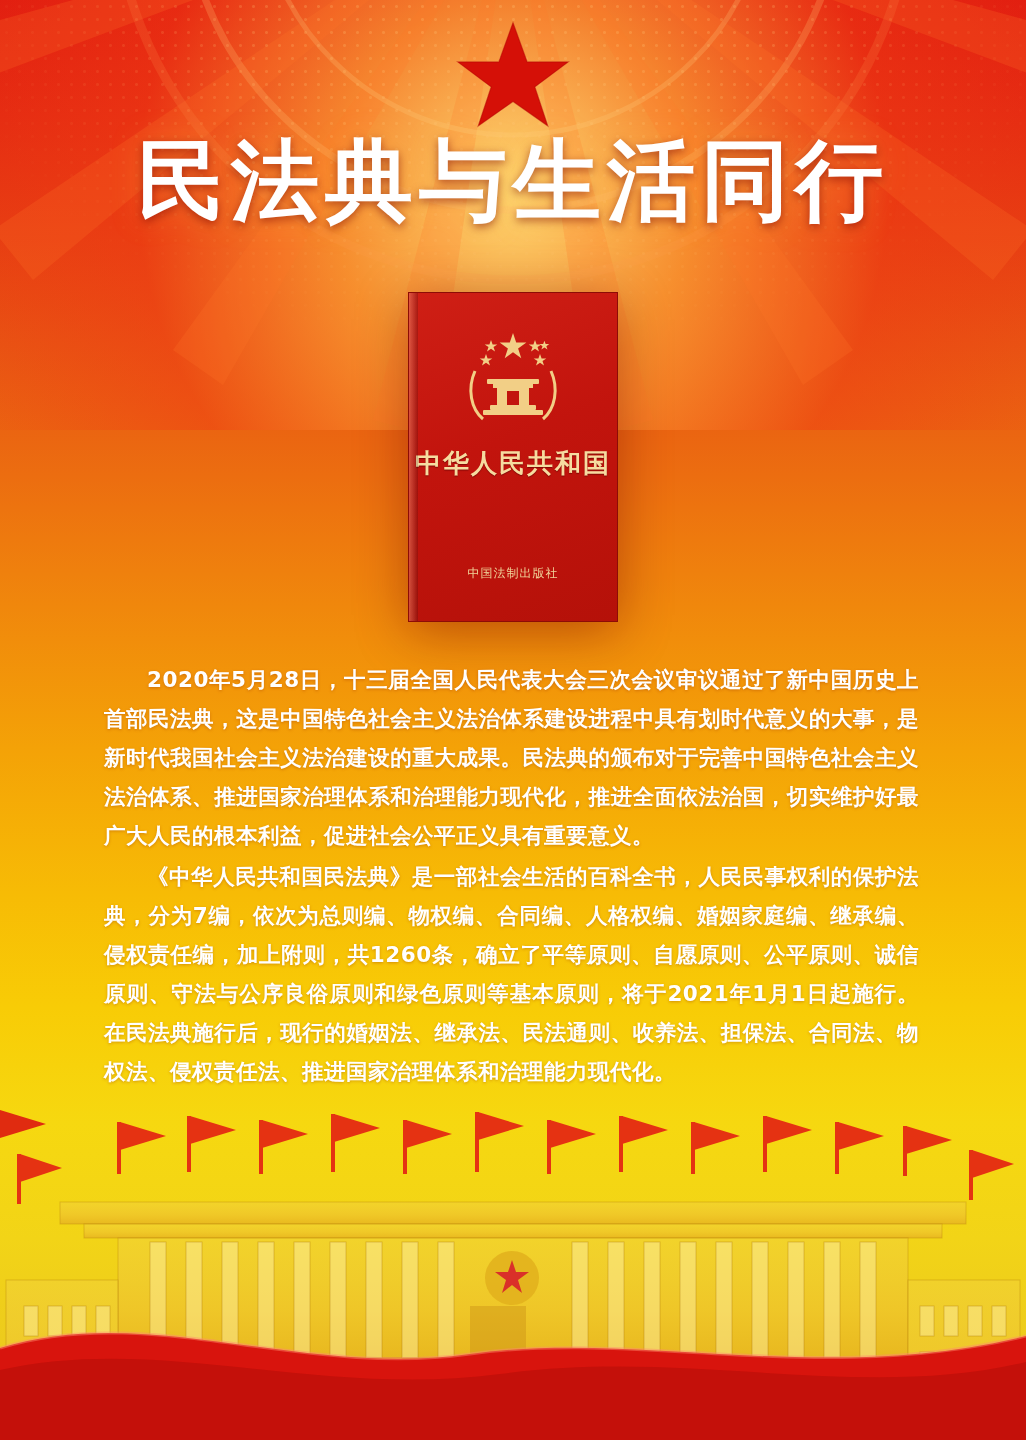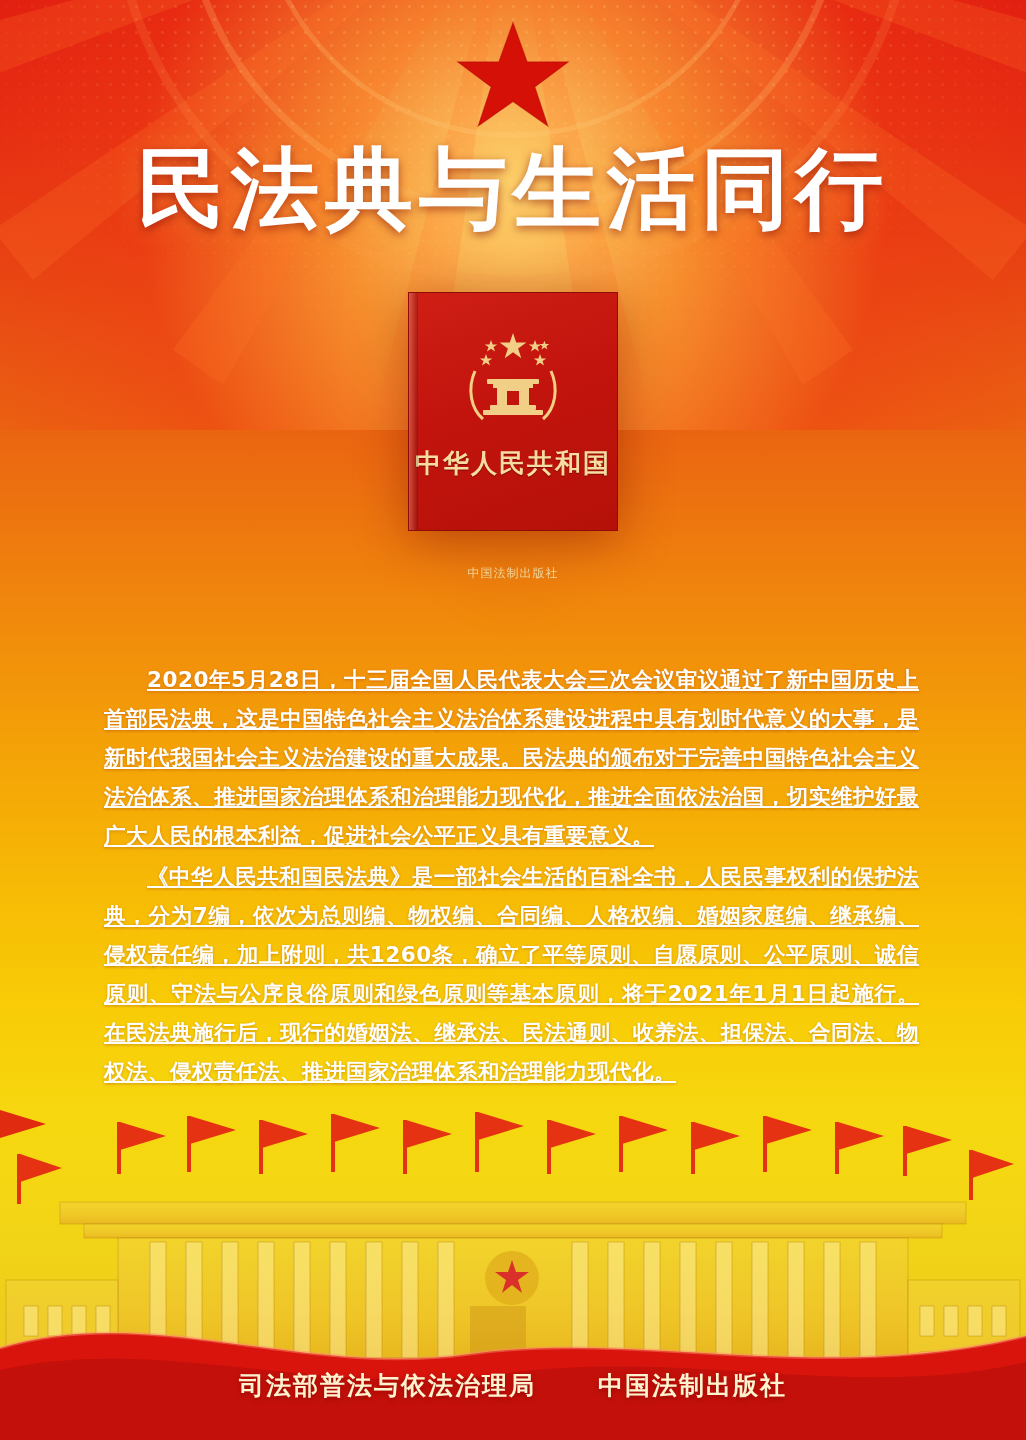--- a/index.html
+++ b/index.html
@@ -70,21 +70,21 @@
     position: absolute;
     left: 50%;
     top: 18px;
     transform: translateX(-50%);
     pointer-events: none;
   }
 
   
   .title {
     position: absolute;
-    top: 130px;
+    top: 122px;
     left: 0;
     width: 100%;
     text-align: center;
     font-size: 88px;
     letter-spacing: 6px;
     font-weight: bold;
     color: #ffffff;
     text-shadow: 0 3px 10px rgba(120,0,0,.55), 0 0 30px rgba(255,170,60,.45);
     font-family: "DejaVu Sans", "Liberation Sans", sans-serif;
   }
@@ -95,21 +95,21 @@
     top: 292px;
     left: 50%;
     transform: translateX(-50%);
     width: 210px;
     height: 330px;
     filter: drop-shadow(0 10px 26px rgba(120,10,0,.45));
   }
   .book {
     position: relative;
     width: 210px;
-    height: 239px;
+    height: 330px;
     background: linear-gradient(160deg, #cf1f15 0%, #c2140d 45%, #b51109 100%);
     border: 1px solid #8d0c06;
     box-sizing: border-box;
   }
   .book::after {
     content: "";
     position: absolute;
     left: 0; top: 0; bottom: 0;
     width: 9px;
     background: linear-gradient(90deg, rgba(255,190,150,.35), rgba(0,0,0,.18));
@@ -152,21 +152,21 @@
     width: 828px;
     color: #ffffff;
     font-size: 21.5px;
     line-height: 39px;
     font-weight: bold;
     letter-spacing: .5px;
     text-align: justify;
     font-family: "DejaVu Sans", "Liberation Sans", sans-serif;
     text-shadow: 0 1px 3px rgba(150,40,0,.35);
   }
-  .body-text p { margin: 0 13px 2px 0; text-indent: 2em; text-decoration: underline; }
+  .body-text p { margin: 0 13px 2px 0; text-indent: 2em; }
 
   
   .building {
     position: absolute;
     left: 0;
     bottom: 0;
     width: 1026px;
     height: 330px;
     pointer-events: none;
   }
@@ -367,17 +367,14 @@
     </g>
     <rect x="470" y="196" width="56" height="54" fill="rgba(200,140,20,.40)"></rect>
   </svg>
 
   <svg class="ribbon" viewBox="0 0 1026 150" preserveAspectRatio="none">
     <path d="M0,58 C150,12 300,88 470,64 C640,40 820,96 1026,46 L1026,150 L0,150 Z" fill="#d8140d"></path>
     <path d="M0,80 C160,44 320,108 500,84 C690,58 860,112 1026,72 L1026,150 L0,150 Z" fill="#c4100a"></path>
     <path d="M0,58 C150,12 300,88 470,64 C640,40 820,96 1026,46" fill="none" stroke="rgba(255,140,110,.45)" stroke-width="3"></path>
   </svg>
 
-  <div class="footer">
-    <span>司法部普法与依法治理局</span><span class="gap"></span><span>中国法制出版社</span>
-  </div>
 
 </div>
 
 </body></html>

